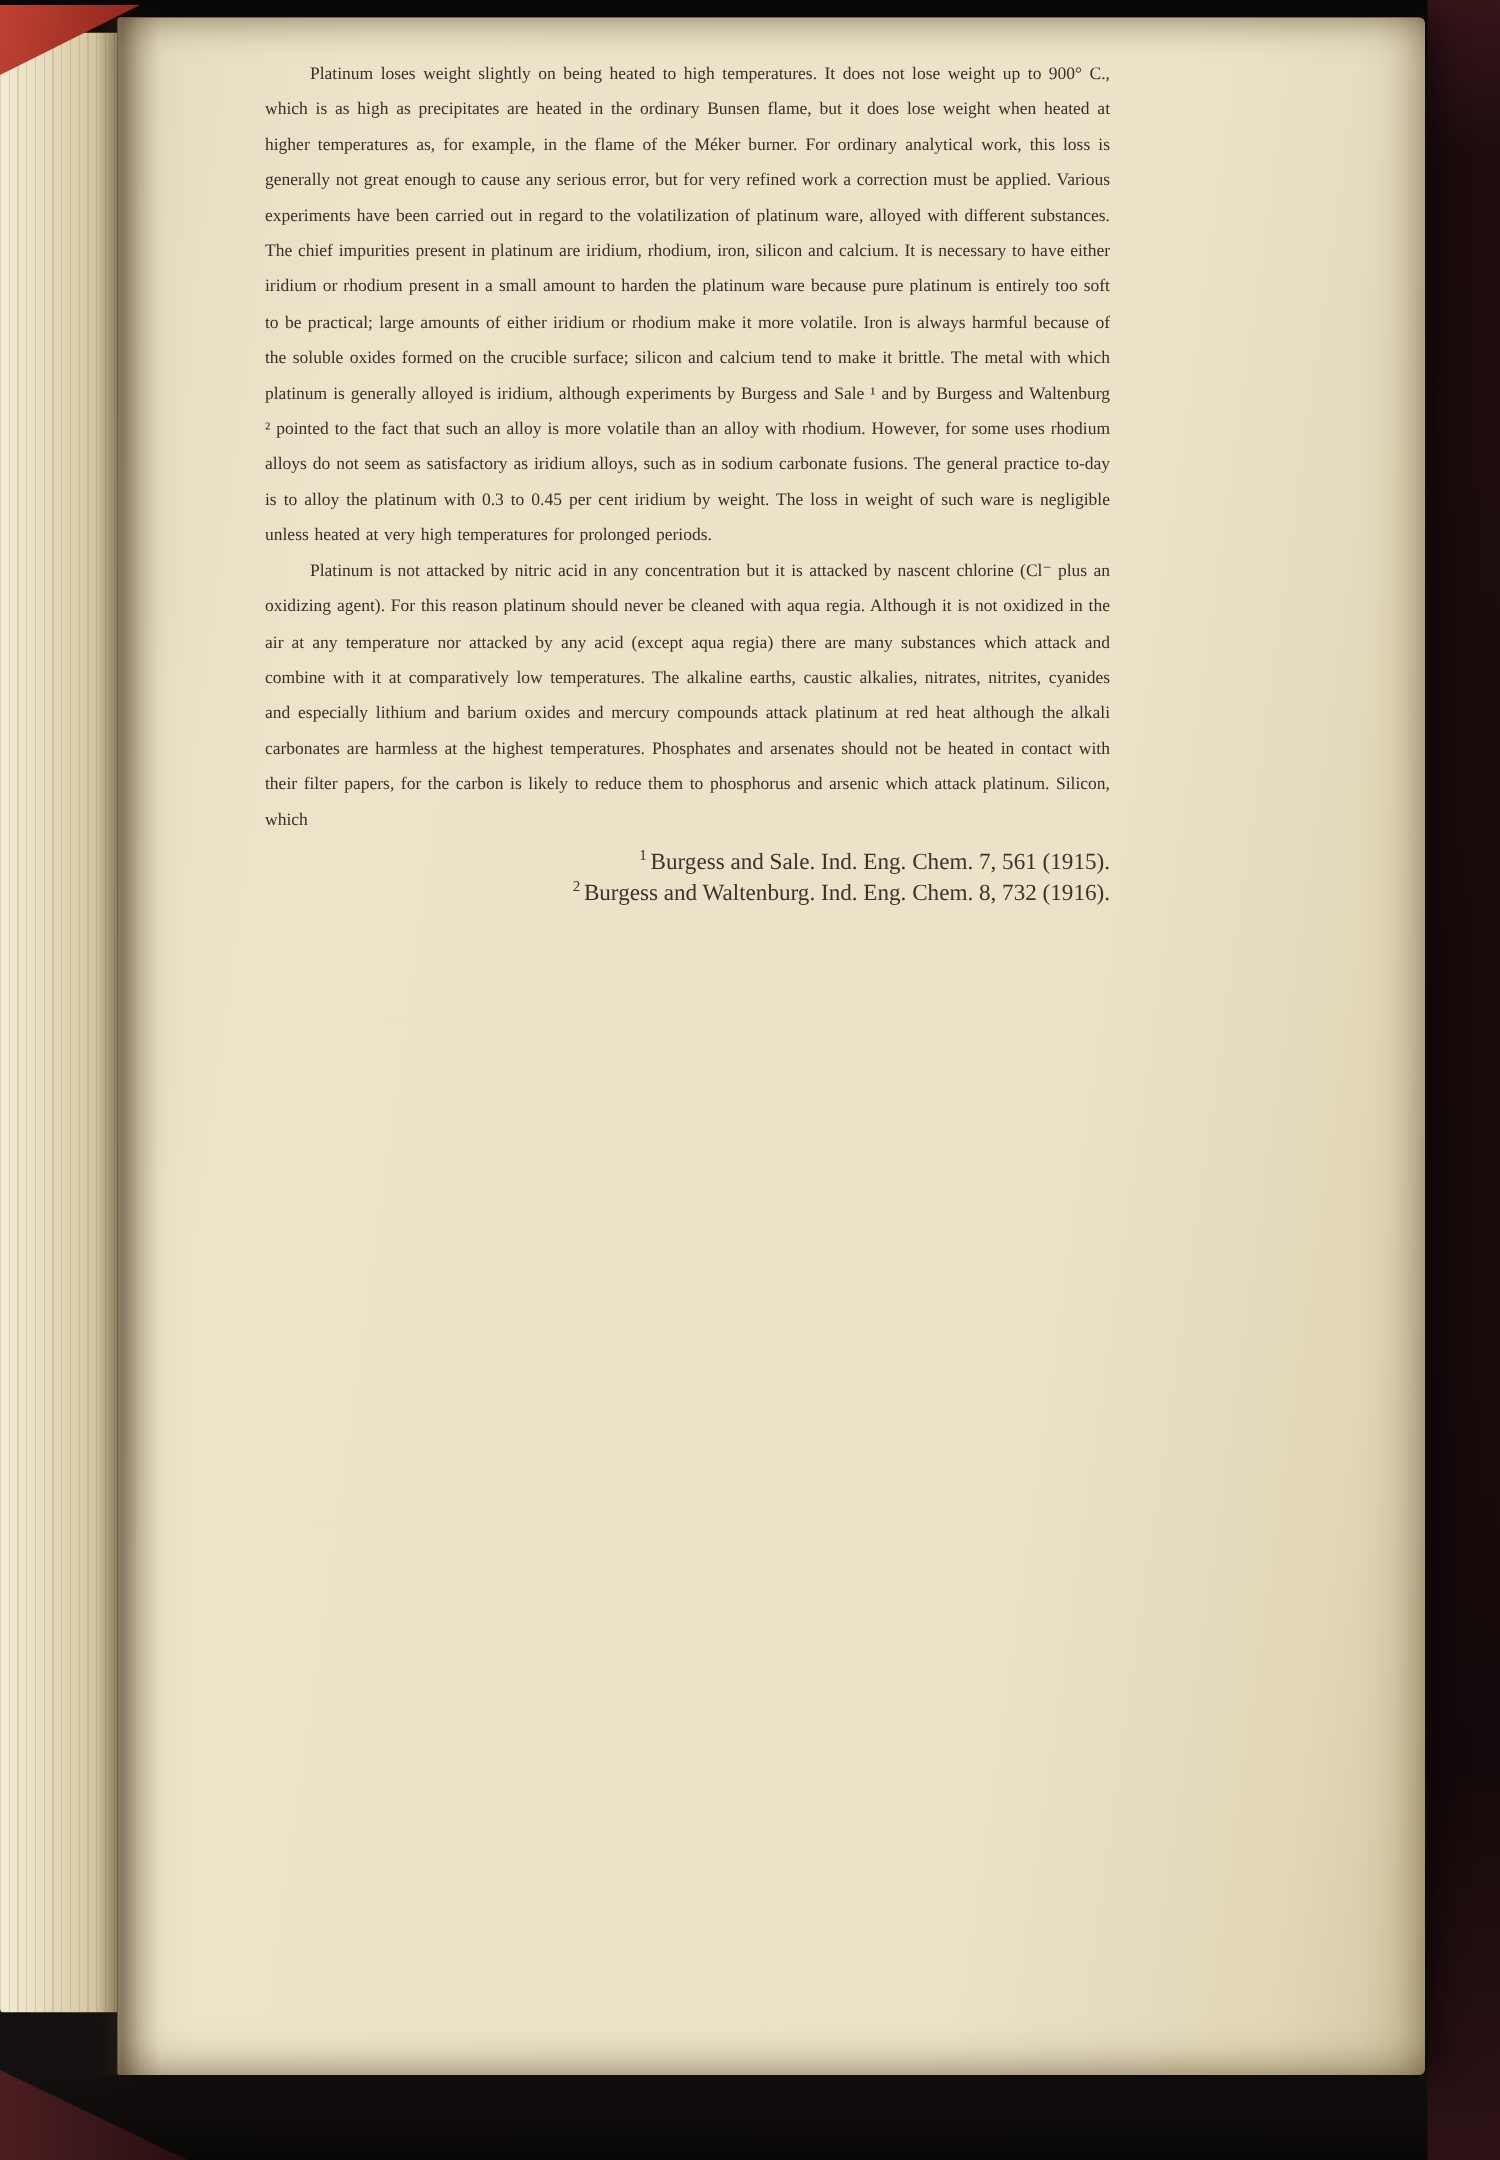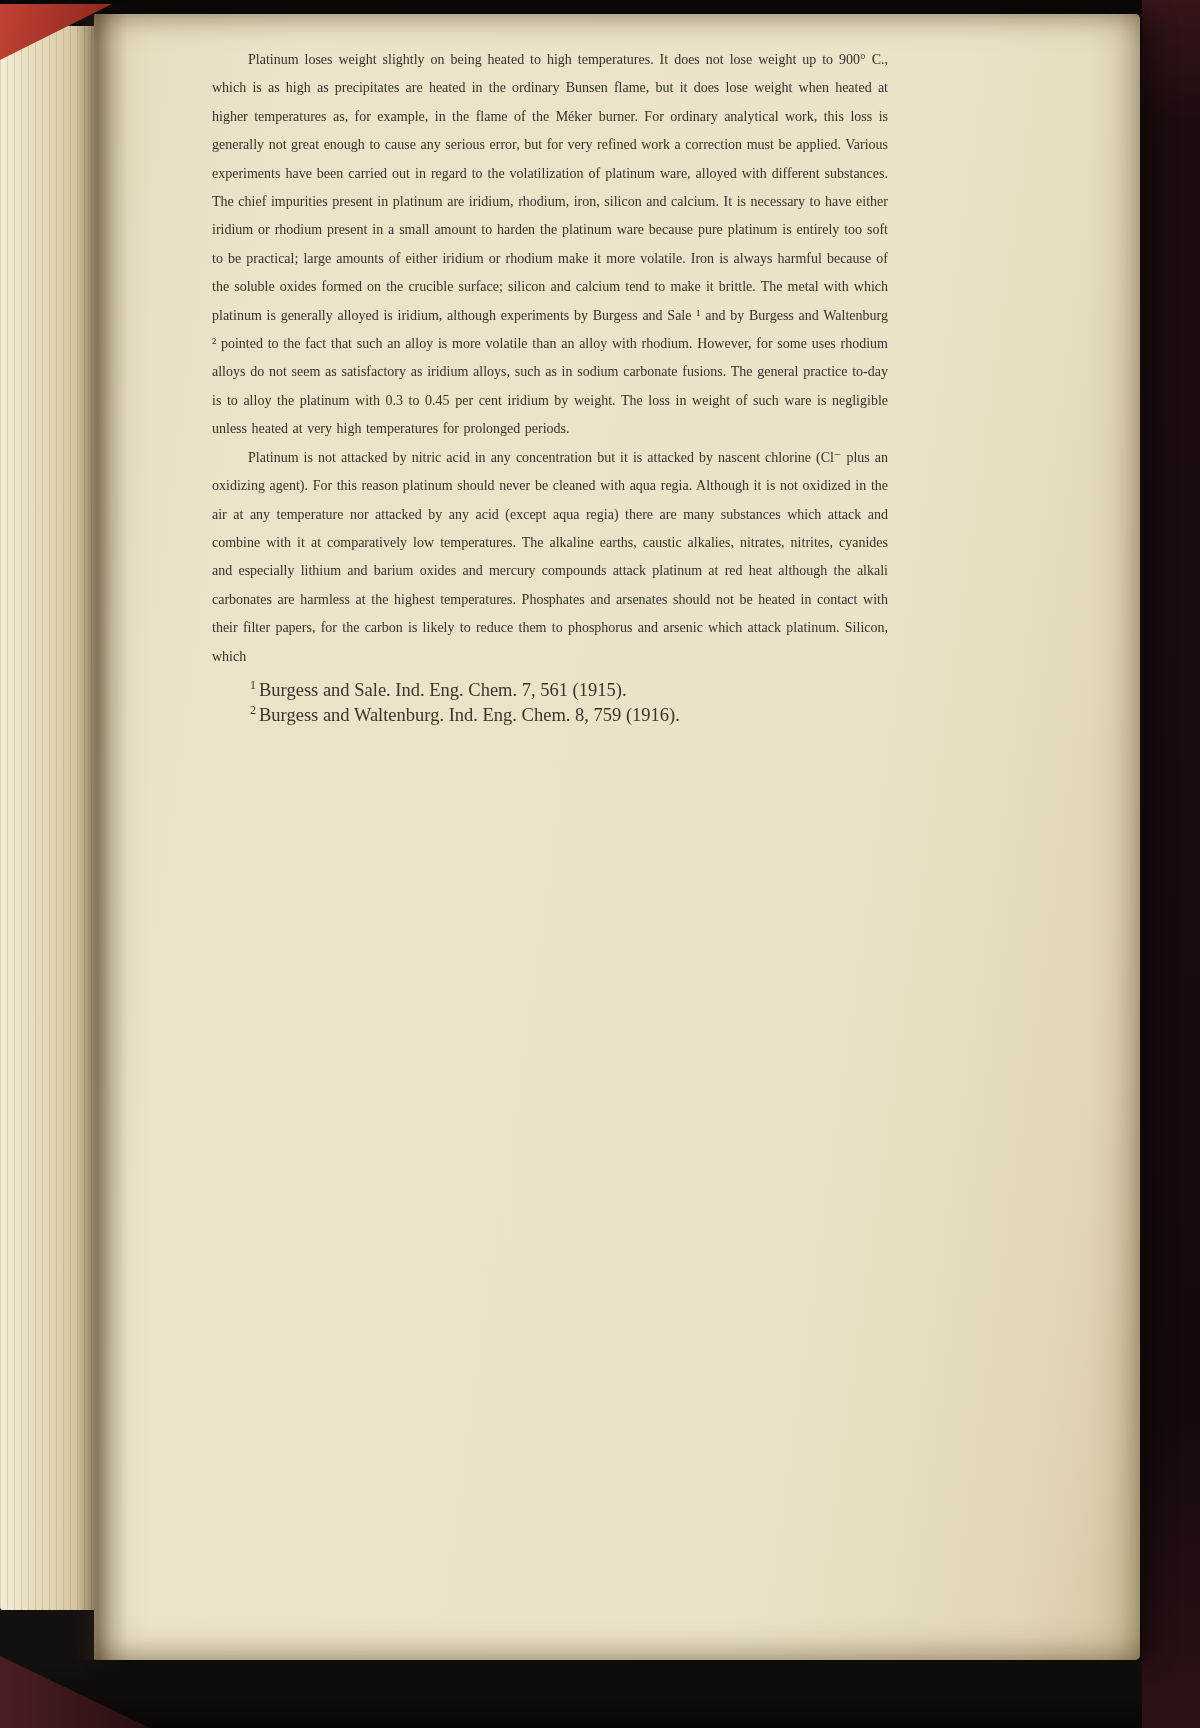--- a/index.html
+++ b/index.html
@@ -65,21 +65,21 @@
   }
   .page-num {
     position:absolute; right:2px; top:-1px; font-size:20px; letter-spacing:0;
   }
   .body-para {
     font-size:14px; line-height:28.4px; text-align:justify; text-indent:36px;
     color:#36302a; word-spacing:1px;
   }
   .footnotes { margin-top:7px; padding-left:38px; }
   .footnote {
-    font-size:18.5px; line-height:25px; color:#3a342c; text-align:left;
+    font-size:18.5px; line-height:25px; color:#3a342c; text-align:right;
   }
   .footnote sup { font-size:12px; line-height:0; margin-right:3px; }
 </style>
 </head>
 <body>
 
 <div class="scene">
   <div class="page-edges"></div>
   <div class="cover-corner"></div>
   <div class="cover-bottom"></div>
@@ -88,20 +88,20 @@
   <div class="page">
     <div class="content">
 
 
       <p class="body-para" style="margin-top:32px;">Platinum loses weight slightly on being heated to high temperatures.  It does not lose weight up to 900° C., which is as high as precipitates are heated in the ordinary Bunsen flame, but it does lose weight when heated at higher temperatures as, for example, in the flame of the Méker burner.  For ordinary analytical work, this loss is generally not great enough to cause any serious error, but for very refined work a correction must be applied.  Various experiments have been carried out in regard to the volatilization of platinum ware, alloyed with different substances.  The chief impurities present in platinum are iridium, rhodium, iron, silicon and calcium.  It is necessary to have either iridium or rhodium present in a small amount to harden the platinum ware because pure platinum is entirely too soft to be practical;  large amounts of either iridium or rhodium make it more volatile.  Iron is always harmful because of the soluble oxides formed on the crucible surface;  silicon and calcium tend to make it brittle.  The metal with which platinum is generally alloyed is iridium, although experiments by Burgess and Sale ¹ and by Burgess and Waltenburg ² pointed to the fact that such an alloy is more volatile than an alloy with rhodium.  However, for some uses rhodium alloys do not seem as satisfactory as iridium alloys, such as in sodium carbonate fusions.  The general practice to-day is to alloy the platinum with 0.3 to 0.45 per cent iridium by weight.  The loss in weight of such ware is negligible unless heated at very high temperatures for prolonged periods.</p>
 
       <p class="body-para">Platinum is not attacked by nitric acid in any concentration but it is attacked by nascent chlorine (Cl⁻ plus an oxidizing agent). For this reason platinum should never be cleaned with aqua regia. Although it is not oxidized in the air at any temperature nor attacked by any acid (except aqua regia) there are many substances which attack and combine with it at comparatively low temperatures.  The alkaline earths, caustic alkalies, nitrates, nitrites, cyanides and especially lithium and barium oxides and mercury compounds attack platinum at red heat although the alkali carbonates are harmless at the highest temperatures. Phosphates and arsenates should not be heated in contact with their filter papers, for the carbon is likely to reduce them to phosphorus and arsenic which attack platinum.  Silicon, which</p>
 
       <div class="footnotes">
         <p class="footnote"><sup>1</sup><span>Burgess and Sale.  Ind. Eng. Chem. 7, 561 (1915).</span></p>
-        <p class="footnote"><sup>2</sup><span>Burgess and Waltenburg.  Ind. Eng. Chem. 8, 759 (1916).</span></p>
+        <p class="footnote"><sup>2</sup><span>Burgess and Waltenburg.  Ind. Eng. Chem. 8, 732 (1916).</span></p>
       </div>
 
     </div>
   </div>
 
   <div class="gutter"></div>
 </div>
 
 </body></html>

